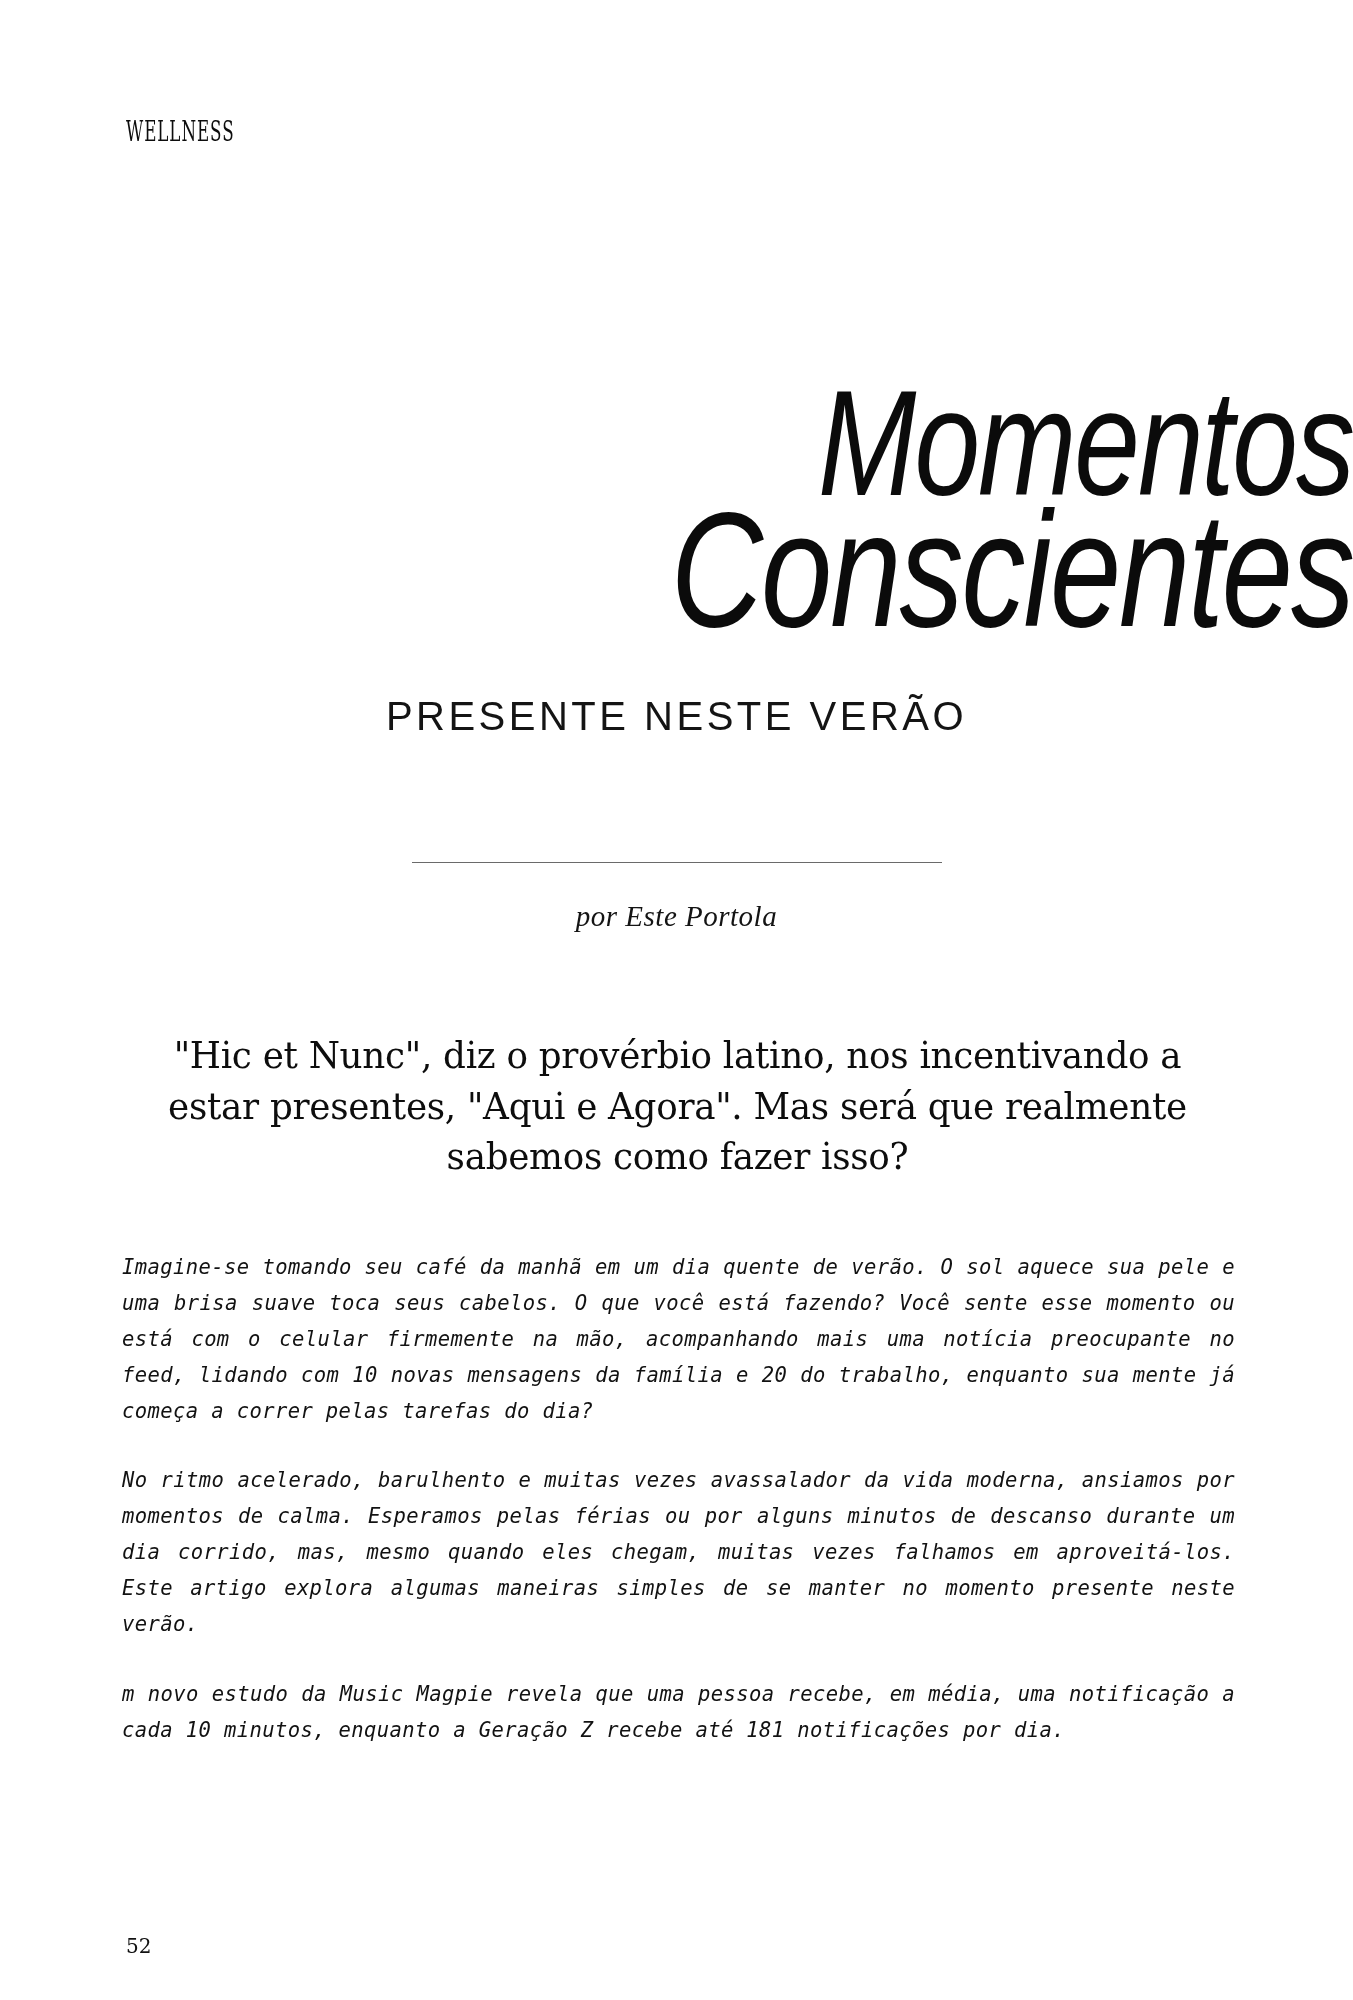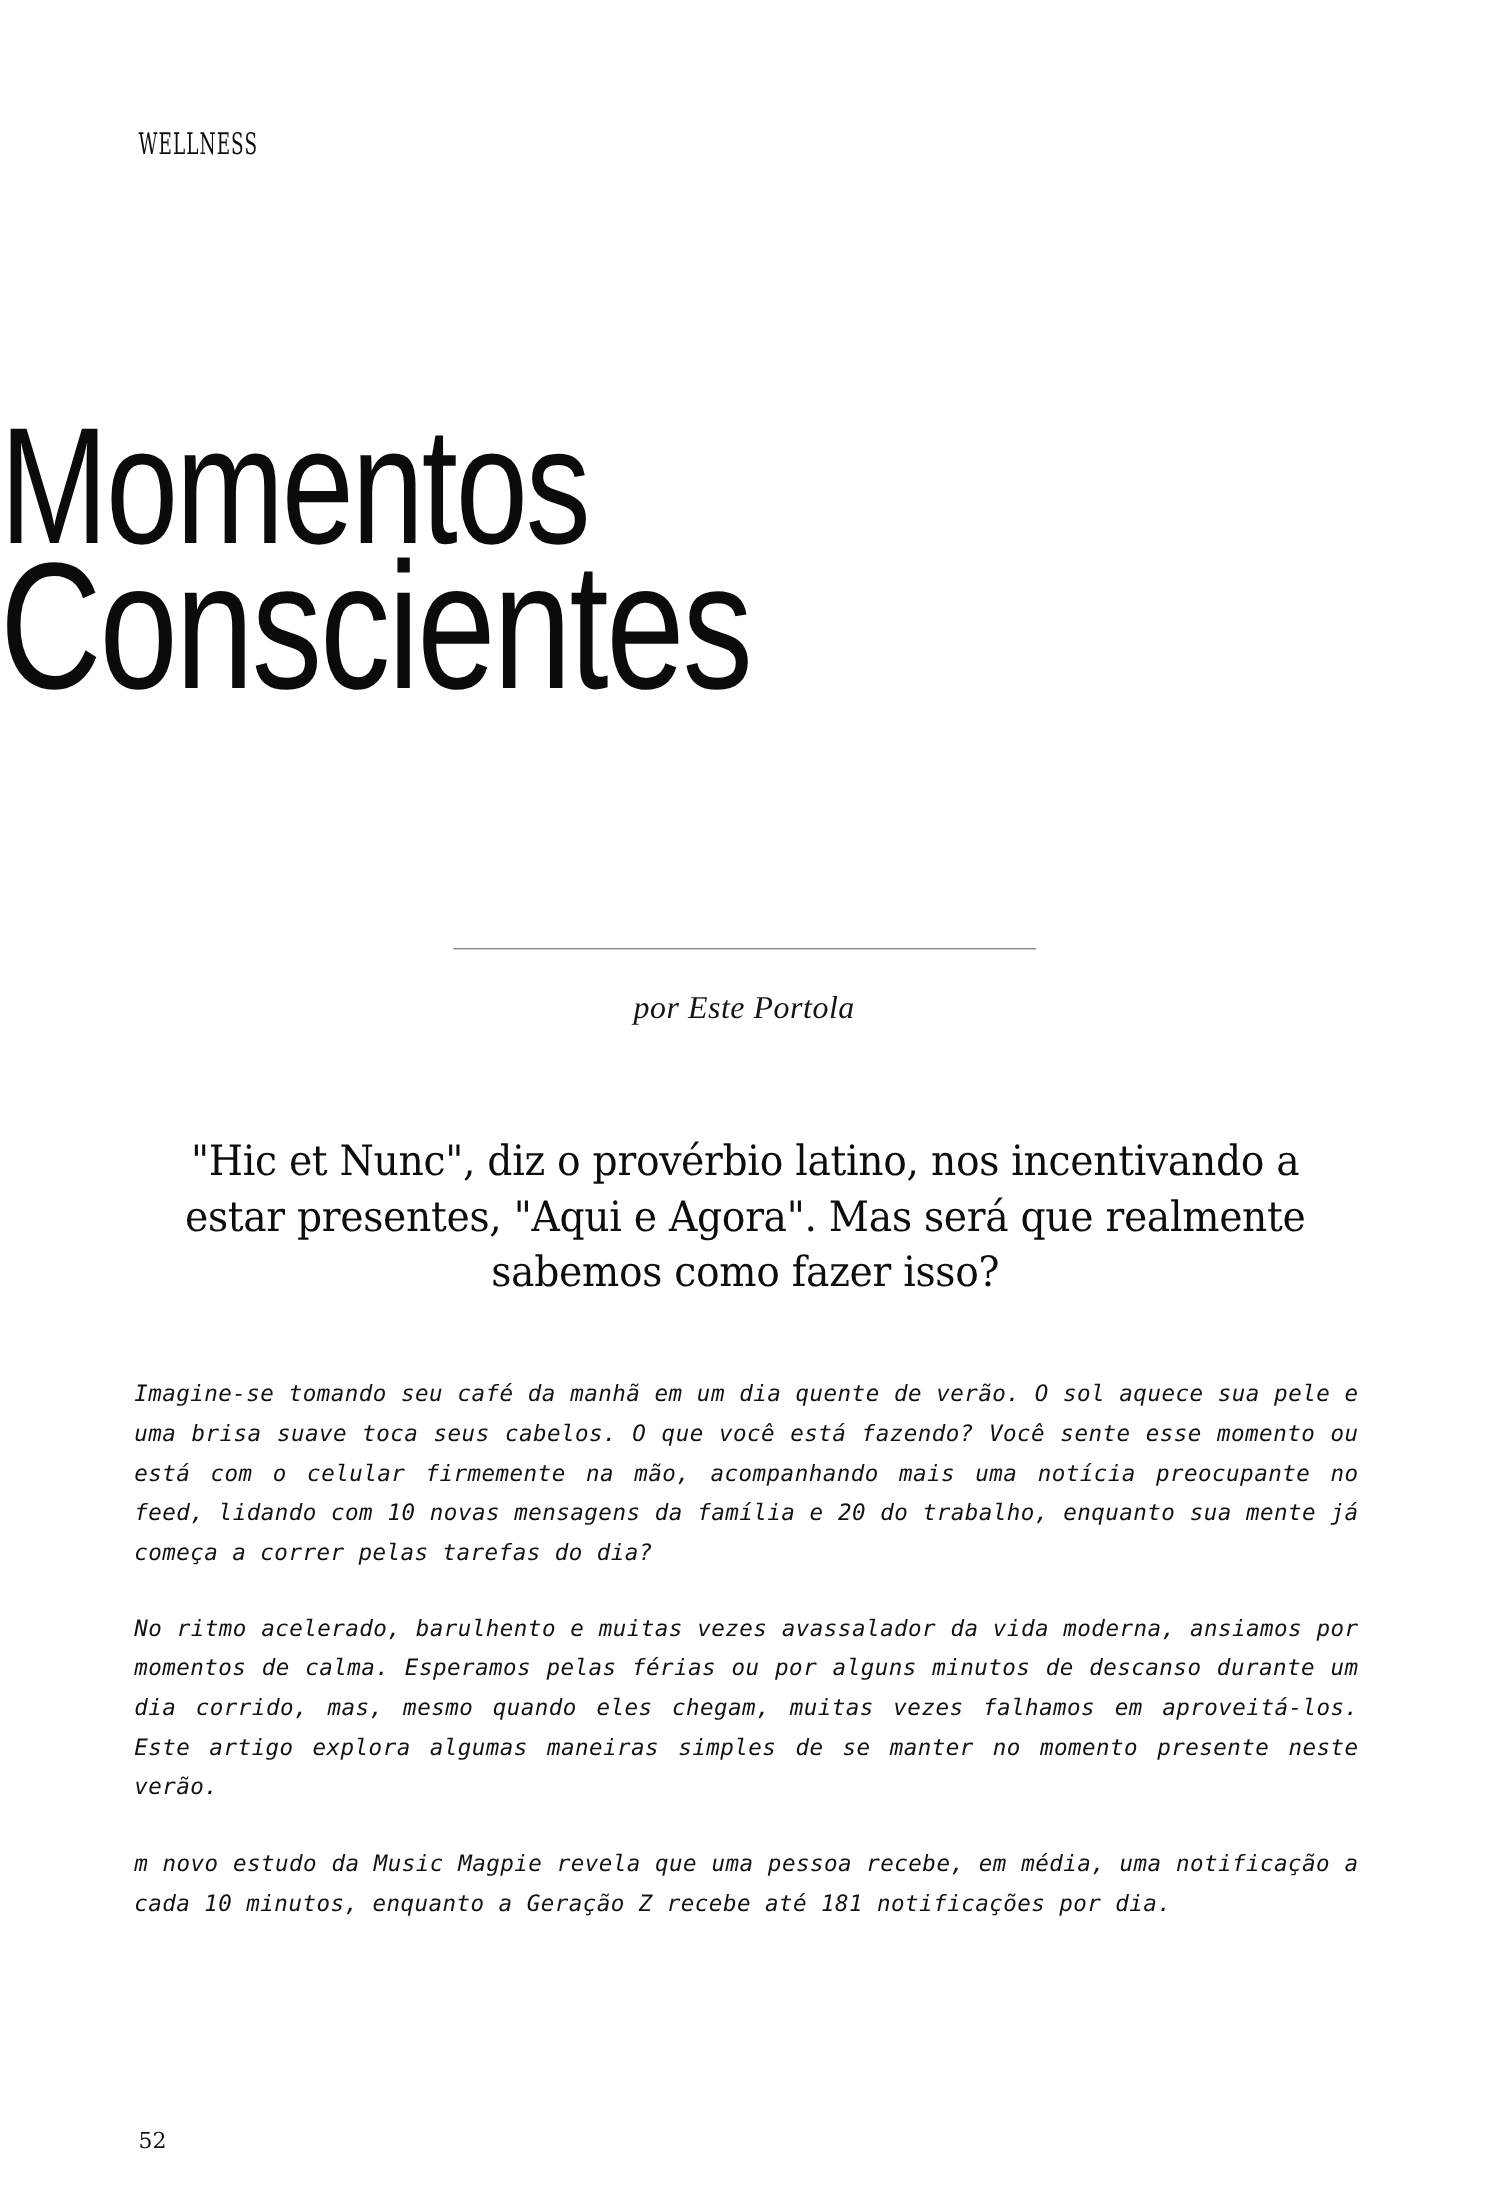--- a/index.html
+++ b/index.html
@@ -31,21 +31,22 @@
     transform: scaleX(0.62);
     transform-origin: left center;
     color: #0d0d0d;
     white-space: nowrap;
   }
   .title-block {
     position: absolute;
     left: 0;
     right: 0;
     top: 380px;
-    text-align: left;
+    text-align: right;
+    font-style: italic;
   }
   .title-line {
     font-family: "Liberation Sans", sans-serif;
     font-weight: 400;
     color: #0b0b0b;
     line-height: 0.84;
     letter-spacing: -2px;
     transform: scaleY(1.28);
     transform-origin: center top;
   }
@@ -134,20 +135,21 @@
 <div class="page">
 
   <div class="kicker">WELLNESS</div>
 
   <div class="title-block">
     <div class="title-line title-1">Momentos</div>
     <div class="title-line title-2">Conscientes</div>
   </div>
 
   <div class="subtitle">
+    <div>PRESENTE NESTE VERÃO</div>
   </div>
 
   <div class="rule"></div>
 
   <div class="byline">por Este Portola</div>
 
   <div class="lede">"Hic et Nunc", diz o provérbio latino, nos incentivando a estar presentes, "Aqui e Agora". Mas será que realmente sabemos como fazer isso?</div>
 
   <div class="body">
     <p>Imagine-se tomando seu café da manhã em um dia quente de verão. O sol aquece sua pele e uma brisa suave toca seus cabelos. O que você está fazendo? Você sente esse momento ou está com o celular firmemente na mão, acompanhando mais uma notícia preocupante no feed, lidando com 10 novas mensagens da família e 20 do trabalho, enquanto sua mente já começa a correr pelas tarefas do dia?</p>

